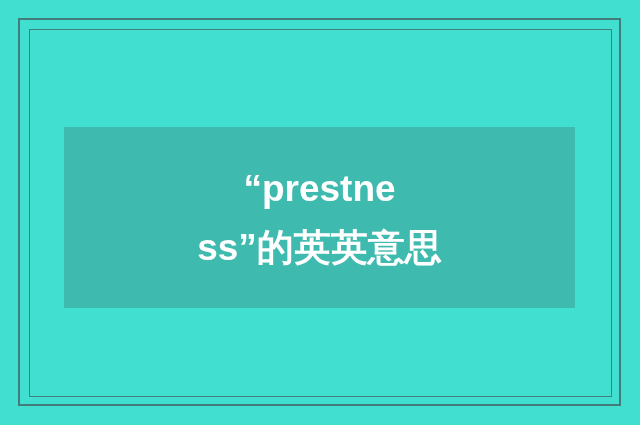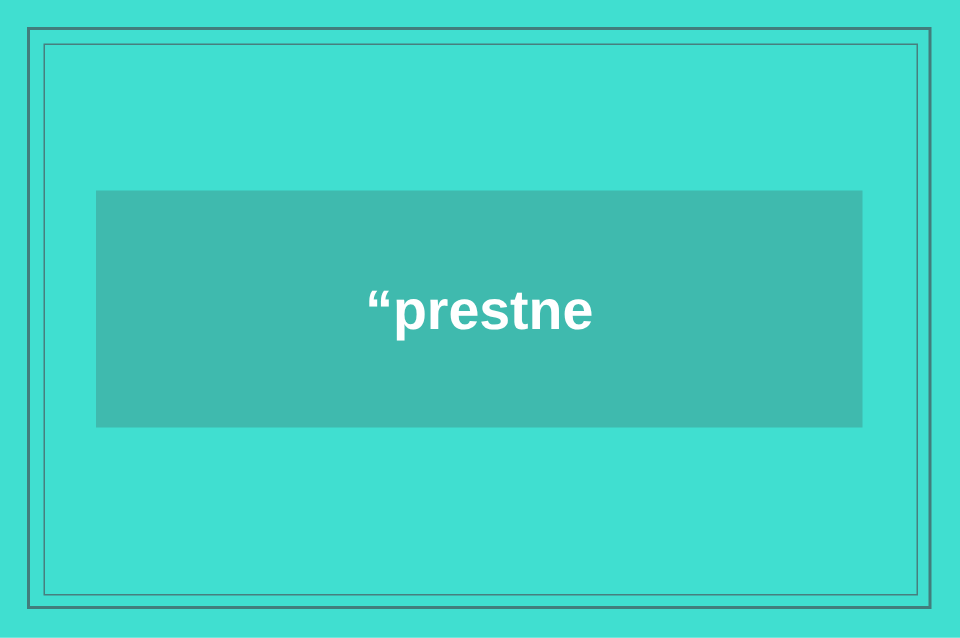--- a/index.html
+++ b/index.html
@@ -44,21 +44,21 @@
     box-sizing: border-box;
     pointer-events: none;
   }
 
   
   .caption-panel {
     position: absolute;
     left: 64px;
     top: 127px;
     width: 511px;
-    height: 158px;
+    height: 181px;
     background: #3fbaae;
     display: flex;
     flex-direction: column;
     align-items: center;
     justify-content: center;
     box-sizing: border-box;
     padding: 6px 14px;
   }
 
   .caption-text {
@@ -86,16 +86,17 @@
 <body>
 
 <div id="poster">
 
   <div class="frame-outer"></div>
   <div class="frame-inner"></div>
 
   <div class="caption-panel">
     <div class="caption-text">
       <span class="caption-line line-1">“prestne</span>
+      <span class="caption-line line-2">ss”的英英意思</span>
     </div>
   </div>
 
 </div>
 
 </body></html>

